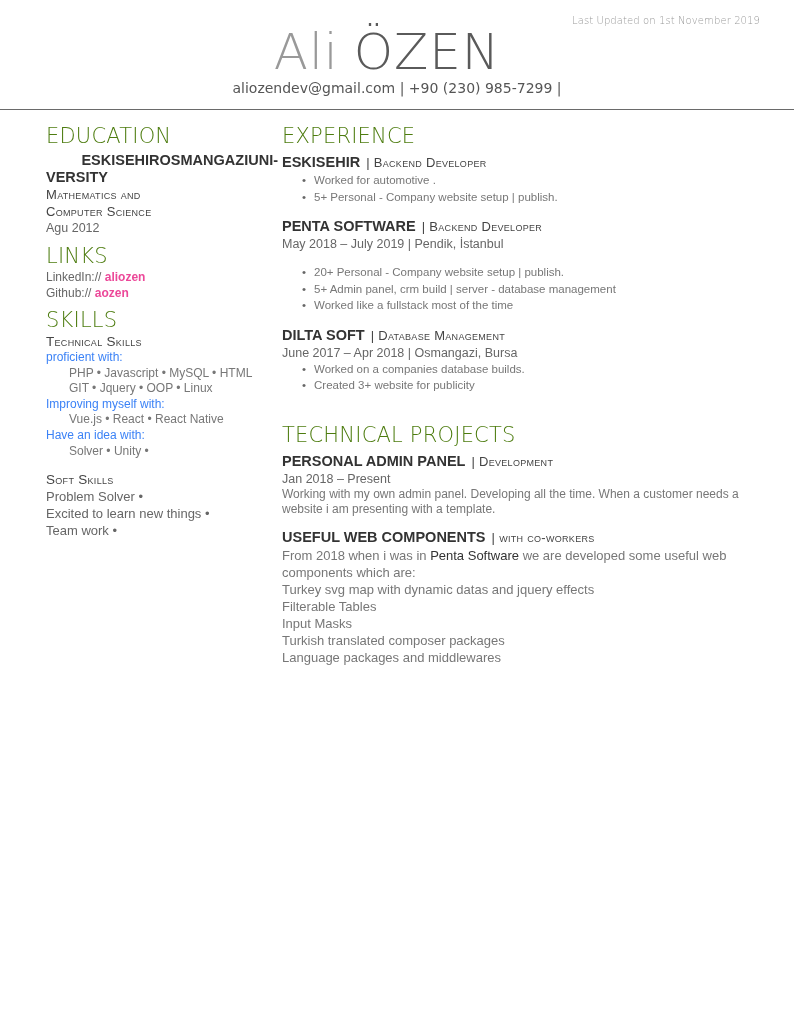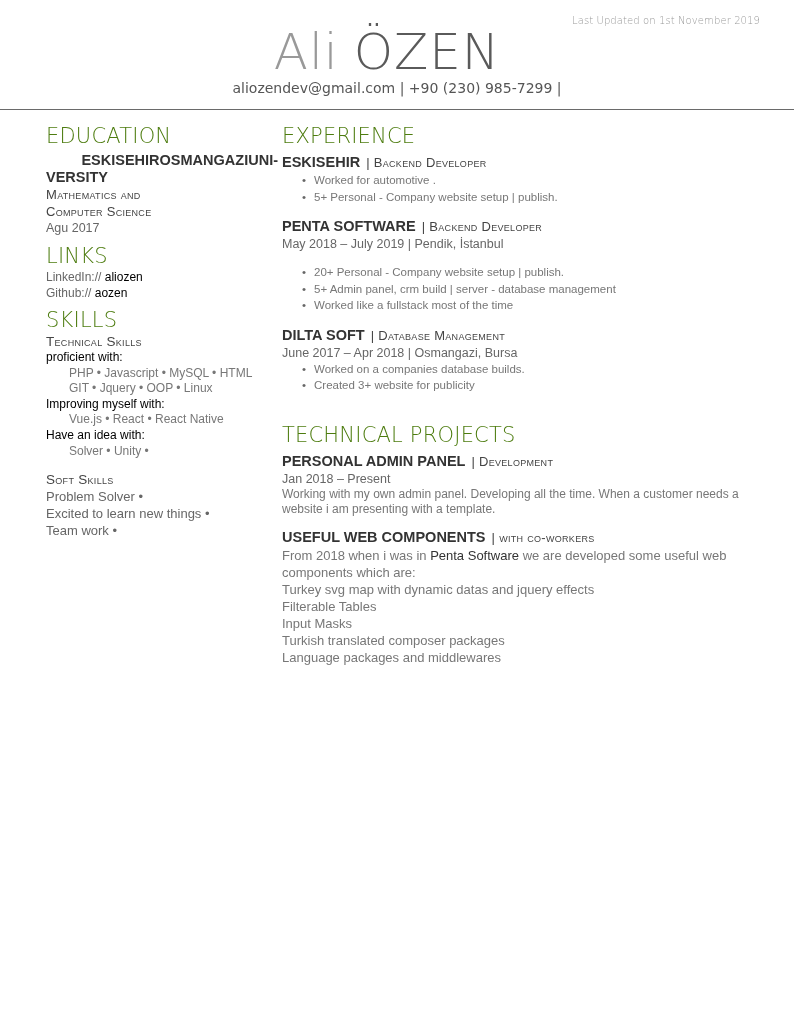--- a/index.html
+++ b/index.html
@@ -15,26 +15,26 @@
   .col-right { position: absolute; left: 282px; top: 123px; width: 470px; }
 
   .sec-title { font-size: 21px; color: #4d7c0f; font-weight: normal; letter-spacing: 0.2px; margin: 0; line-height: 26px; font-family: "DejaVu Sans", sans-serif; font-weight: 200; }
 
   .edu-school { font-size: 14.5px; font-weight: bold; color: #333; line-height: 17px; text-align: justify; margin-top: 3px; }
   .edu-degree { font-size: 13px; color: #444; line-height: 17px; font-variant: small-caps; letter-spacing: 0.3px; }
   .edu-date { font-size: 12.5px; color: #666; line-height: 16px; }
 
   .links { margin-top: 7px; }
   .link-row { font-size: 12px; color: #666; line-height: 16px; }
-  .link-row b { color: #000000; font-weight: normal; }
+  .link-row b { color: #ec4899; font-weight: bold; }
 
   .skills { margin-top: 6px; }
   .sub-title { font-size: 13.5px; color: #444; font-variant: small-caps; line-height: 17px; letter-spacing: 0.3px; }
   .skill-line { font-size: 12px; color: #777; line-height: 15.6px; margin-left: 23px; }
-  .skill-label { font-size: 12px; color: #000000; line-height: 15.6px; }
+  .skill-label { font-size: 12px; color: #3b82f6; line-height: 15.6px; }
   .soft { margin-top: 12px; }
   .soft-line { font-size: 13px; color: #666; line-height: 17px; }
 
   .job { margin-top: 4px; }
   .job + .job { margin-top: 12px; }
   .job-head { line-height: 18px; }
   .job-company { font-size: 14.5px; font-weight: bold; color: #333; }
   .job-role { font-size: 13px; color: #444; font-variant: small-caps; letter-spacing: 0.3px; margin-left: 6px; }
   .job-meta { font-size: 12.5px; color: #666; line-height: 16px; }
   .job ul { list-style: none; padding: 0; margin: 0 0 0 20px; }
@@ -68,21 +68,21 @@
     <div class="edu-school">
       <div style="display:flex;justify-content:flex-end;">
         <span>ESKISEHIR</span>
           <span>OSMANGAZI</span>
           <span>UNI-</span>
       </div>
       <div>VERSITY</div>
     </div>
     <div class="edu-degree">Mathematics and</div>
     <div class="edu-degree">Computer Science</div>
-    <div class="edu-date">Agu 2017</div>
+    <div class="edu-date">Agu 2012</div>
   </div>
 
   <div class="links">
     <h2 class="sec-title">LINKS</h2>
     <div class="link-row">
       <span>LinkedIn://</span>
       <b>aliozen</b>
     </div>
     <div class="link-row">
       <span>Github://</span>

